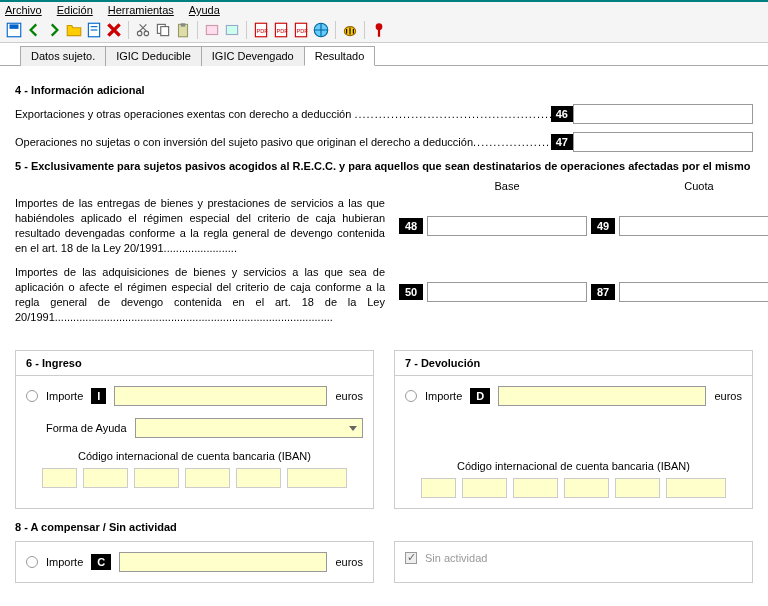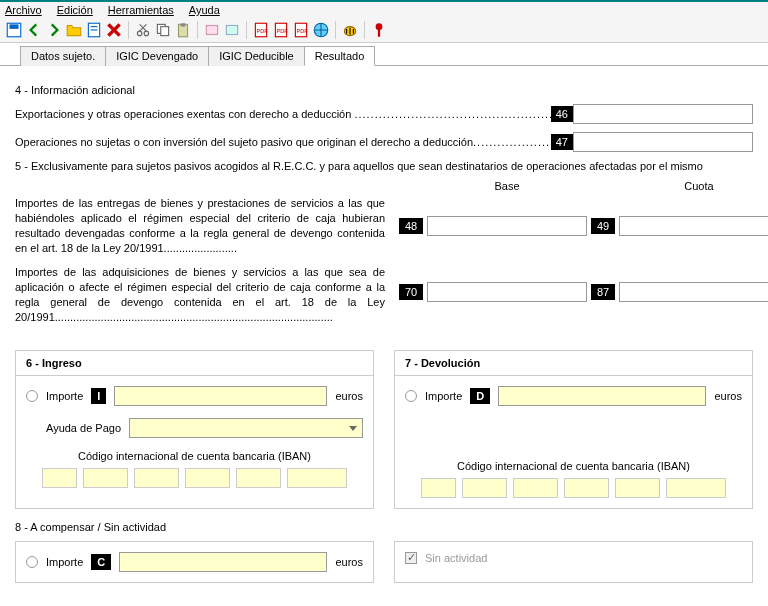--- a/index.html
+++ b/index.html
@@ -8,25 +8,25 @@
   .menubar { background: #f5f5f5; padding: 2px 5px; display: flex; gap: 15px; font-size: 11px; text-decoration: underline; }
   .menubar span { cursor: default; }
   .toolbar { background: #f5f5f5; padding: 3px 5px; display: flex; gap: 2px; align-items: center; border-bottom: 1px solid #ccc; }
   .tb-ico { width: 18px; height: 18px; display: inline-block; cursor: pointer; }
   .tb-ico svg { width: 18px; height: 18px; display: block; }
   .tb-sep { width: 1px; height: 18px; background: #ccc; margin: 0 3px; }
   .tabs { display: flex; padding: 3px 5px 0 20px; background: #fff; }
   .tab { padding: 3px 10px; border: 1px solid #aaa; border-bottom: none; background: #f0f0f0; font-size: 11px; margin-right: -1px; cursor: pointer; }
   .tab.active { background: #fff; border-bottom: 1px solid #fff; position: relative; z-index: 2; }
   .content { padding: 10px 15px; border-top: 1px solid #aaa; margin-top: -1px; overflow: auto; height: 545px; }
-  .section-header { font-weight: normal; font-size: 11px; margin: 8px 0; }
+  .section-header { font-weight: bold; font-size: 11px; margin: 8px 0; }
   .row { display: flex; align-items: center; margin: 8px 0; }
   .dotted-label { flex: 1; overflow: hidden; white-space: nowrap; }
   .dotted-label::after { content: "........................................................................................................................................................................................"; letter-spacing: 1px; }
-  .num-box { background: #000; color: #fff; font-weight: normal; padding: 2px 5px; font-size: 11px; min-width: 20px; text-align: center; }
+  .num-box { background: #000; color: #fff; font-weight: bold; padding: 2px 5px; font-size: 11px; min-width: 20px; text-align: center; }
   .field { border: 1px solid #999; height: 20px; background: #fff; padding: 1px 4px; font-size: 11px; }
   .field.yellow { background: #ffffcc; }
   .col-header { text-align: center; font-size: 11px; }
   .multi-line { font-size: 11px; line-height: 1.35; width: 370px; text-align: justify; }
   .half-panel { display: flex; gap: 20px; margin-top: 25px; justify-content: center; }
   .half { flex: 1; border: 1px solid #ccc; padding: 0; }
   .half-title { font-weight: bold; padding: 6px 10px; border-bottom: 1px solid #ccc; font-size: 11px; }
   .half-body { padding: 10px; }
   .importe-row { display: flex; align-items: center; gap: 8px; margin-bottom: 12px; }
   .radio { width: 12px; height: 12px; border: 1px solid #999; border-radius: 50%; background: #fff; }
@@ -160,22 +160,22 @@
   <span class="tb-ico">
       <svg viewBox="0 0 16 16">
         <circle cx="8" cy="5" r="3" fill="#c00"></circle>
         <line x1="8" y1="8" x2="8" y2="14" stroke="#c00" stroke-width="2"></line>
       </svg>
     </span>
 </div>
 
 <div class="tabs">
   <div class="tab">Datos sujeto.</div>
+  <div class="tab">IGIC Deducible</div>
   <div class="tab">IGIC Devengado</div>
-  <div class="tab">IGIC Deducible</div>
   <div class="tab active">Resultado</div>
 </div>
 
 <div class="content">
 
   <div class="section-header">4 - Información adicional</div>
 
   <div class="row">
     <div class="dotted-label"><span>Exportaciones y otras operaciones exentas con derecho a deducción</span> </div>
     <div class="num-box">46</div>
@@ -197,40 +197,40 @@
     <div></div>
     <div class="col-header">Cuota</div>
 
     <div class="multi-line">Importes de las entregas de bienes y prestaciones de servicios a las que habiéndoles aplicado el  régimen especial del criterio de caja hubieran resultado devengadas conforme a la regla general de devengo contenida en el art. 18 de la Ley 20/1991........................</div>
     <div class="num-box">48</div>
     <input class="field" style="">
     <div class="num-box">49</div>
     <input class="field" style="">
 
     <div class="multi-line" style="margin-top:6px">Importes de las adquisiciones de bienes y servicios a las que sea de  aplicación  o afecte  el régimen especial  del criterio de  caja conforme a la regla general de devengo contenida en el  art. 18 de la Ley 20/1991...........................................................................................</div>
-    <div class="num-box">70</div>
+    <div class="num-box">50</div>
     <input class="field" style="">
     <div class="num-box">87</div>
     <input class="field" style="">
   </div>
 
   <div class="half-panel">
     <div class="half">
       <div class="half-title">6 - Ingreso</div>
       <div class="half-body">
         <div class="importe-row">
           <div class="radio"></div>
           <span>Importe</span>
           <span class="bold-letter">I</span>
           <input class="field yellow" style="flex: 1 1 0%;">
           <span>euros</span>
         </div>
         <div class="importe-row">
           <span style="width:12px"></span>
-          <span>Ayuda de Pago</span>
+          <span>Forma de Ayuda</span>
           <div class="select-box"></div>
         </div>
         <div class="iban-label">Código internacional de cuenta bancaria (IBAN)</div>
         <div class="iban-row">
           <input class="iban-box first" style="">
           <input class="iban-box" style="">
           <input class="iban-box" style="">
           <input class="iban-box" style="">
           <input class="iban-box" style="">
           <input class="iban-box last" style="">

